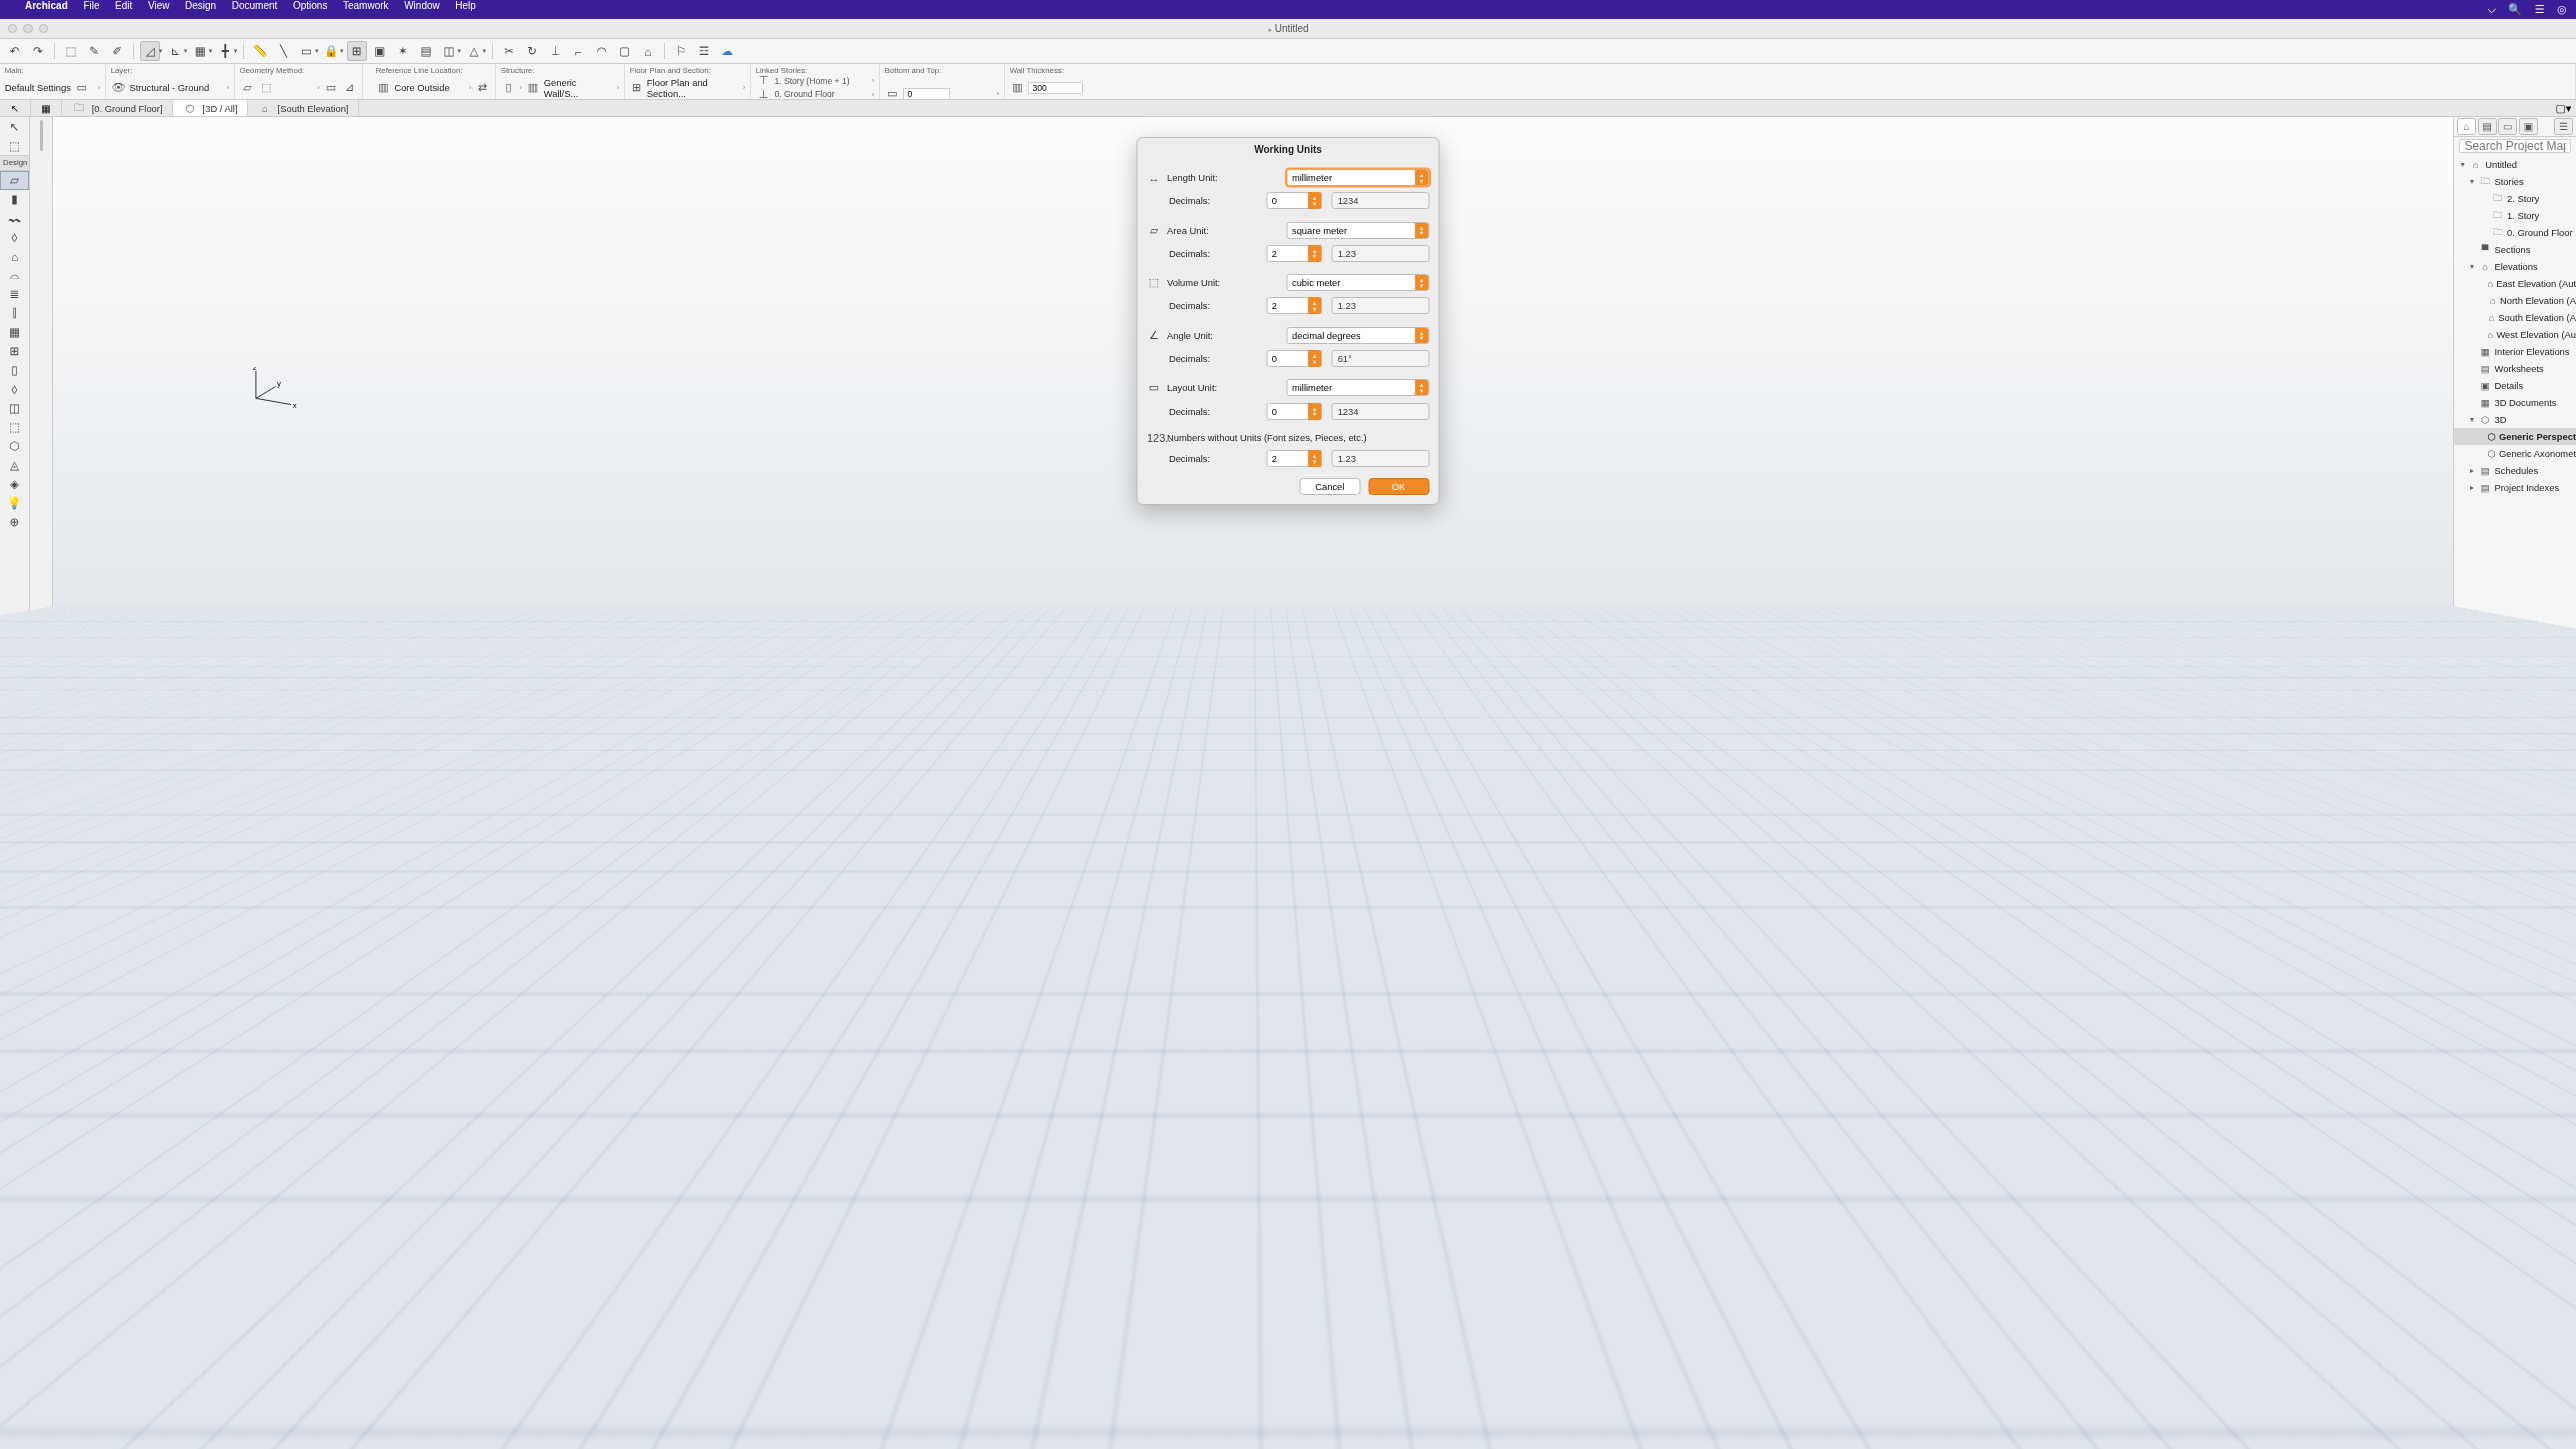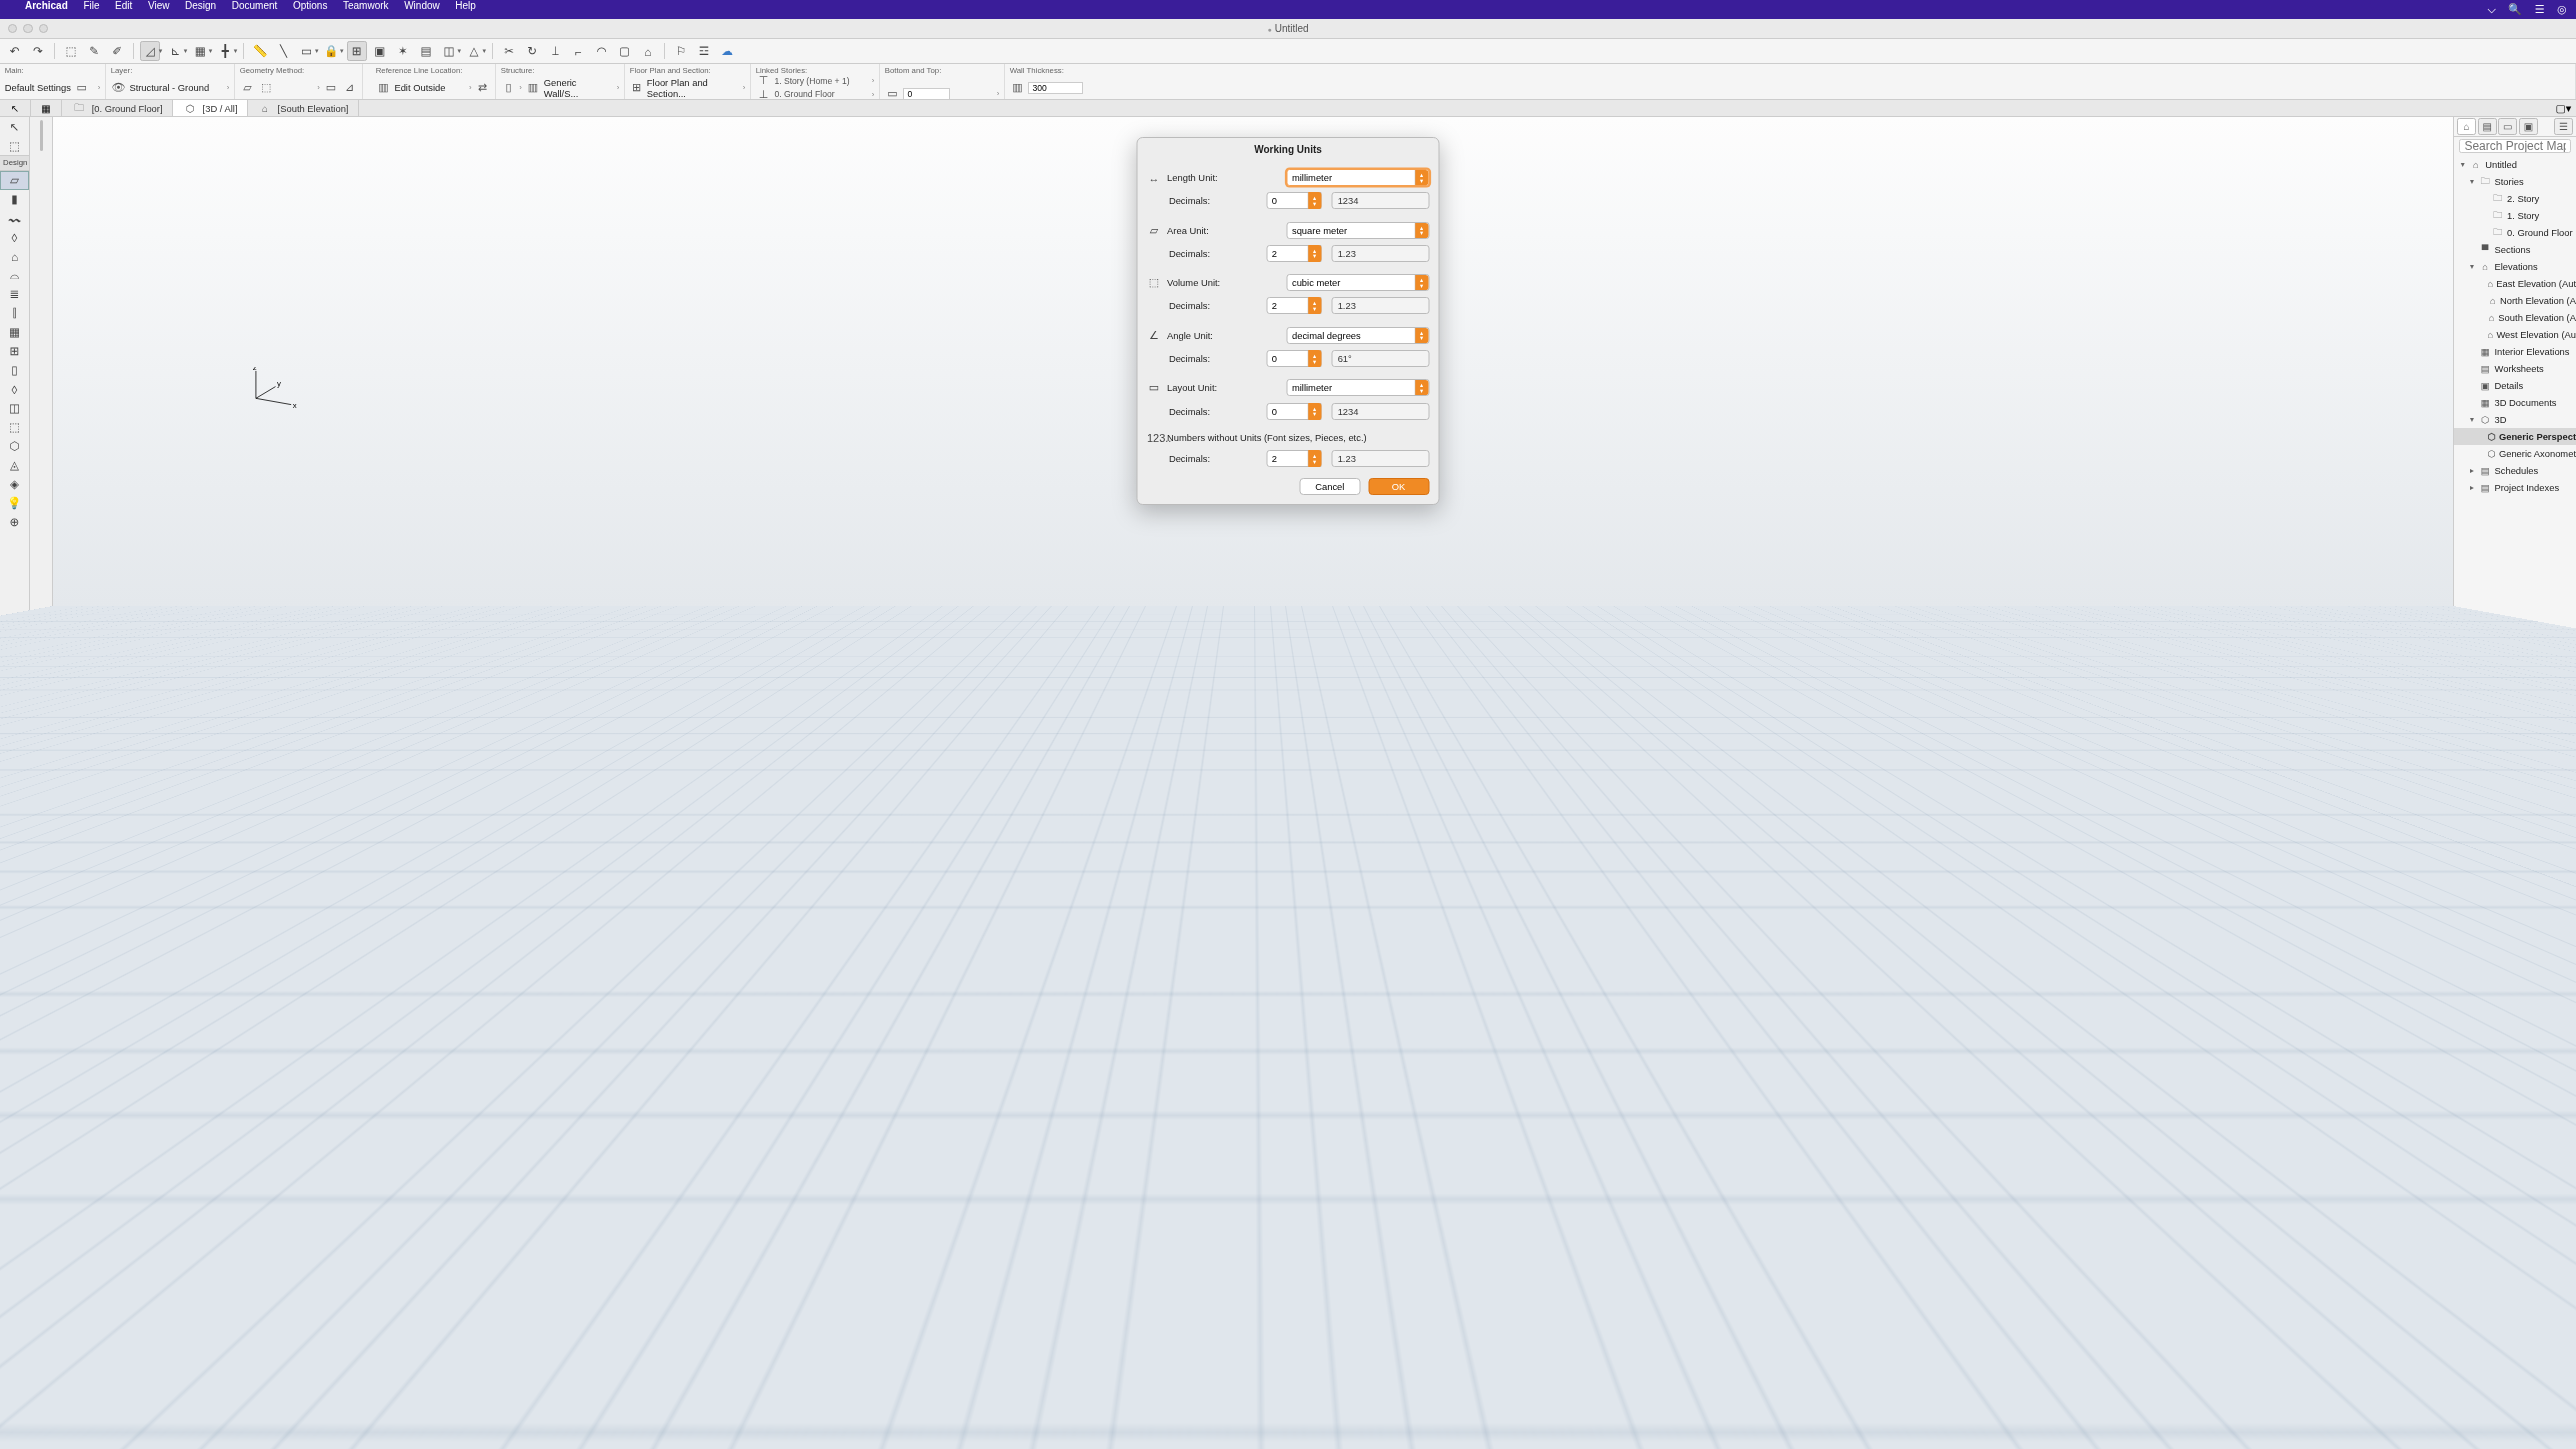--- a/index.html
+++ b/index.html
@@ -257,21 +257,21 @@
         <span class="ic">⬚</span>
         <span class="chev">›</span>
         <span class="ic">▭</span>
         <span class="ic">⊿</span>
       </div>
   </div>
   <div class="info-col ib-ref">
     <div class="label">Reference Line Location:</div>
     <div class="ctrl">
         <span class="ic">▥</span>
-        <span>Edit Outside</span>
+        <span>Core Outside</span>
         <span class="chev">›</span>
         <span class="ic">⇄</span>
       </div>
   </div>
   <div class="info-col ib-struct">
     <div class="label">Structure:</div>
     <div class="ctrl">
         <span class="ic">▯</span>
         <span class="chev">›</span>
         <span class="ic">▥</span>

